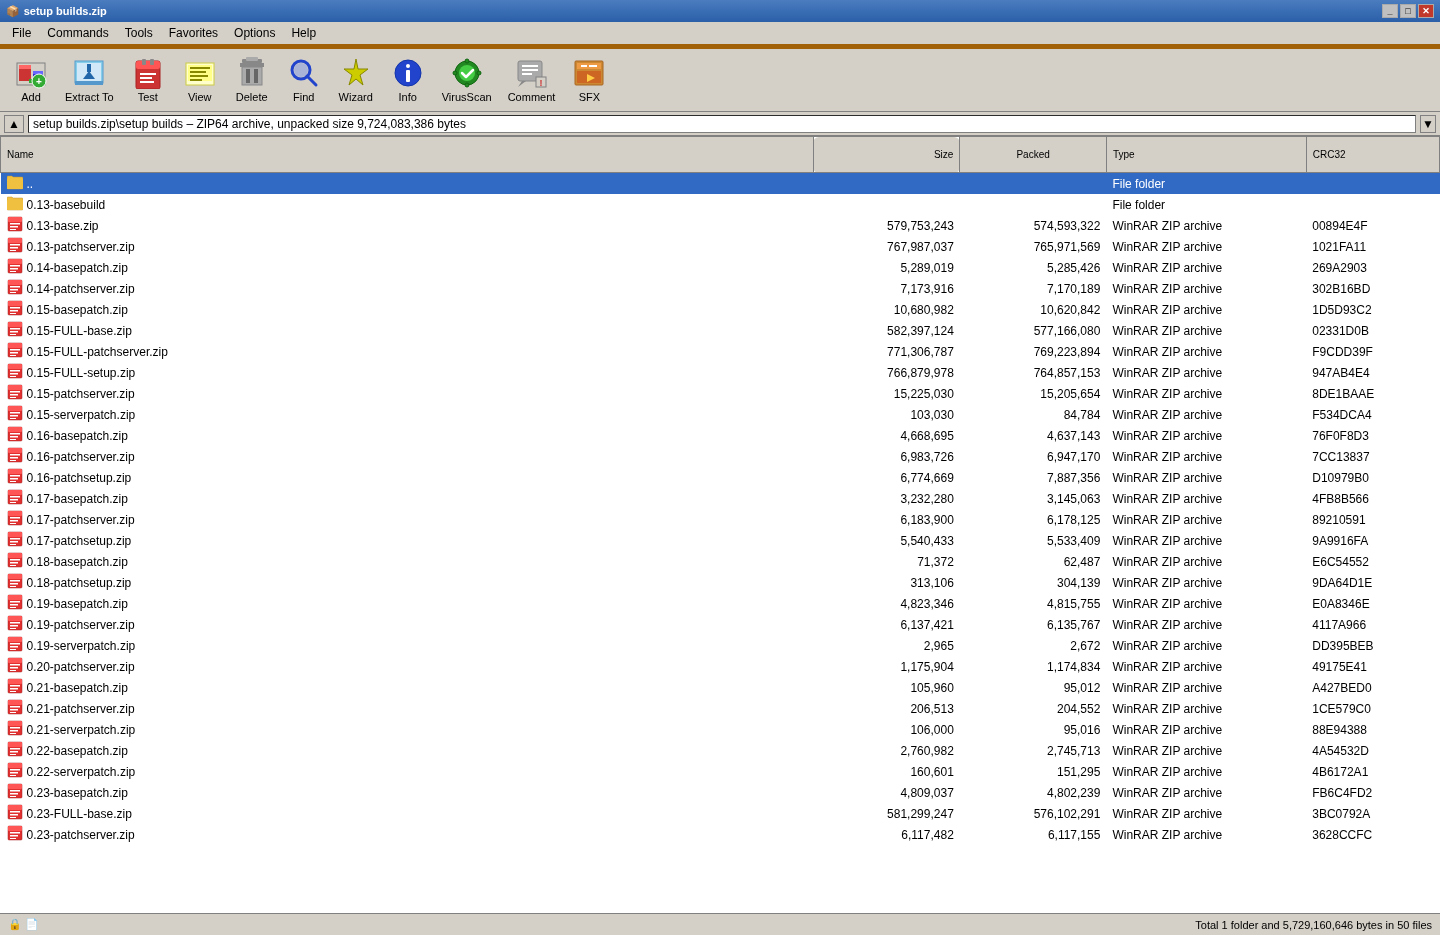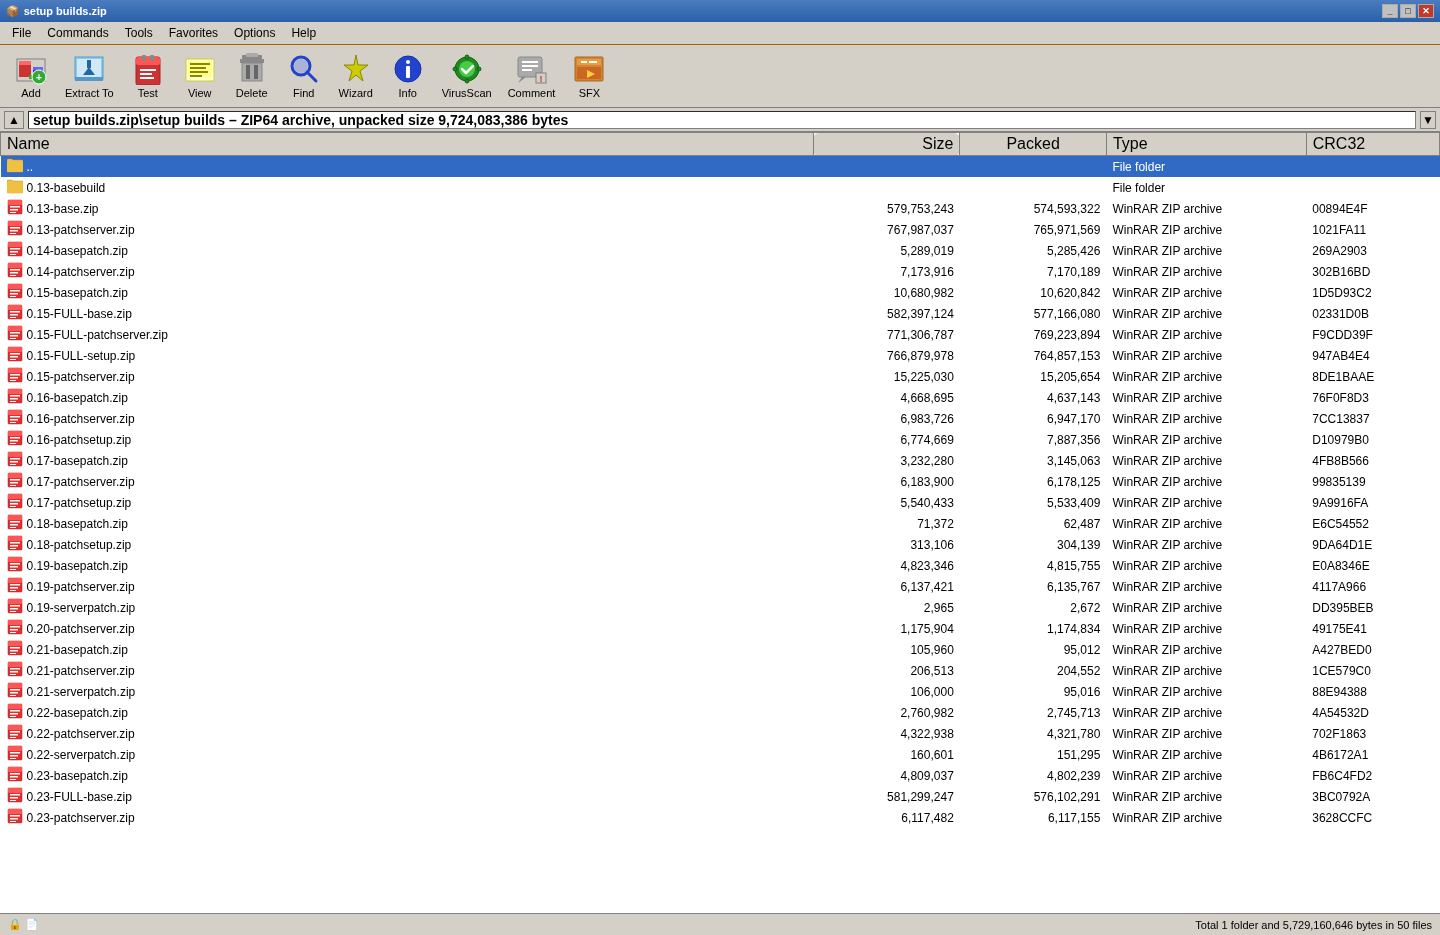--- a/index.html
+++ b/index.html
@@ -26,21 +26,21 @@
       font-size: 9px;
       display: flex; align-items: center; justify-content: center;
       background: #c0c0c0;
       color: #000;
     }
     .title-btn.close { background: #c0392b; color: white; }
     
     
     .menu-bar {
       background: #d4d0c8;
-      border-bottom: 1px solid #a16207;
+      border-bottom: 5px solid #a16207;
       padding: 2px 4px;
       display: flex;
       gap: 0;
     }
     .menu-item {
       padding: 2px 8px;
       cursor: pointer;
       font-size: 12px;
     }
     
@@ -116,24 +116,24 @@
       border-collapse: collapse;
     }
     .file-table thead tr {
       background: #d4d0c8;
       position: sticky;
       top: 0;
       z-index: 10;
     }
     .file-table thead th {
       border: 1px solid #808080;
-      padding: 2px 6px;
+      padding: 12px 6px;
       text-align: left;
       font-weight: normal;
-      font-size: 16px;
+      font-size: 10px;
       white-space: nowrap;
       cursor: pointer;
     }
     .file-table tbody tr {
       height: 18px;
     }
     .file-table tbody tr.selected { background: #316ac5; color: white; }
     .file-table tbody tr.selected td { color: white; }
     .file-table tbody td {
       border-bottom: none;
@@ -333,21 +333,21 @@
         <rect x="4" y="14" width="24" height="12" fill="#cc6622"></rect>
         <polygon points="14,17 14,25 22,21" fill="#ffcc44"></polygon>
       </svg>
     </div>
     <span>SFX</span>
   </div>
 </div>
 
 <div class="path-bar">
   <div class="path-up-btn">▲</div>
-  <div class="path-text" style="font-size:14px;font-weight:bold;">setup builds.zip\setup builds – ZIP64 archive, unpacked size 9,724,083,386 bytes</div>
+  <div class="path-text" style="font-size:12px;">setup builds.zip\setup builds – ZIP64 archive, unpacked size 9,724,083,386 bytes</div>
   <div class="path-dropdown">▼</div>
 </div>
 
 <div class="file-container">
   <table class="file-table">
     <thead>
       <tr>
         <th style="width:610px;">Name</th>
         <th style="width:110px; text-align:right;border-radius:6px;">Size</th>
         <th style="width:110px; text-align:center;">Packed</th>
@@ -551,20 +551,38 @@
         <tr>
           <td>
             <div class="name-cell">
               <span><svg width="16" height="16" viewBox="0 0 16 16">
       <rect x="1" y="1" width="14" height="14" fill="#e03030" stroke="#a02020" stroke-width="0.5" rx="1"></rect>
       <rect x="1" y="1" width="14" height="5" fill="#ff5555" rx="1"></rect>
       <rect x="3" y="7" width="10" height="1.5" fill="white"></rect>
       <rect x="3" y="10" width="8" height="1.5" fill="white"></rect>
       <rect x="3" y="13" width="6" height="1" fill="white"></rect>
     </svg></span>
+              <span>0.15-serverpatch.zip</span>
+            </div>
+          </td>
+          <td class="num">103,030</td>
+          <td class="num">84,784</td>
+          <td>WinRAR ZIP archive</td>
+          <td>F534DCA4</td>
+        </tr>
+        <tr>
+          <td>
+            <div class="name-cell">
+              <span><svg width="16" height="16" viewBox="0 0 16 16">
+      <rect x="1" y="1" width="14" height="14" fill="#e03030" stroke="#a02020" stroke-width="0.5" rx="1"></rect>
+      <rect x="1" y="1" width="14" height="5" fill="#ff5555" rx="1"></rect>
+      <rect x="3" y="7" width="10" height="1.5" fill="white"></rect>
+      <rect x="3" y="10" width="8" height="1.5" fill="white"></rect>
+      <rect x="3" y="13" width="6" height="1" fill="white"></rect>
+    </svg></span>
               <span>0.16-basepatch.zip</span>
             </div>
           </td>
           <td class="num">4,668,695</td>
           <td class="num">4,637,143</td>
           <td>WinRAR ZIP archive</td>
           <td>76F0F8D3</td>
         </tr>
         <tr>
           <td>
@@ -629,21 +647,21 @@
       <rect x="3" y="7" width="10" height="1.5" fill="white"></rect>
       <rect x="3" y="10" width="8" height="1.5" fill="white"></rect>
       <rect x="3" y="13" width="6" height="1" fill="white"></rect>
     </svg></span>
               <span>0.17-patchserver.zip</span>
             </div>
           </td>
           <td class="num">6,183,900</td>
           <td class="num">6,178,125</td>
           <td>WinRAR ZIP archive</td>
-          <td>99835139</td>
+          <td>89210591</td>
         </tr>
         <tr>
           <td>
             <div class="name-cell">
               <span><svg width="16" height="16" viewBox="0 0 16 16">
       <rect x="1" y="1" width="14" height="14" fill="#e03030" stroke="#a02020" stroke-width="0.5" rx="1"></rect>
       <rect x="1" y="1" width="14" height="5" fill="#ff5555" rx="1"></rect>
       <rect x="3" y="7" width="10" height="1.5" fill="white"></rect>
       <rect x="3" y="10" width="8" height="1.5" fill="white"></rect>
       <rect x="3" y="13" width="6" height="1" fill="white"></rect>
@@ -828,38 +846,20 @@
       <rect x="3" y="10" width="8" height="1.5" fill="white"></rect>
       <rect x="3" y="13" width="6" height="1" fill="white"></rect>
     </svg></span>
               <span>0.22-basepatch.zip</span>
             </div>
           </td>
           <td class="num">2,760,982</td>
           <td class="num">2,745,713</td>
           <td>WinRAR ZIP archive</td>
           <td>4A54532D</td>
-        </tr>
-        <tr>
-          <td>
-            <div class="name-cell">
-              <span><svg width="16" height="16" viewBox="0 0 16 16">
-      <rect x="1" y="1" width="14" height="14" fill="#e03030" stroke="#a02020" stroke-width="0.5" rx="1"></rect>
-      <rect x="1" y="1" width="14" height="5" fill="#ff5555" rx="1"></rect>
-      <rect x="3" y="7" width="10" height="1.5" fill="white"></rect>
-      <rect x="3" y="10" width="8" height="1.5" fill="white"></rect>
-      <rect x="3" y="13" width="6" height="1" fill="white"></rect>
-    </svg></span>
-              <span>0.22-patchserver.zip</span>
-            </div>
-          </td>
-          <td class="num">4,322,938</td>
-          <td class="num">4,321,780</td>
-          <td>WinRAR ZIP archive</td>
-          <td>702F1863</td>
         </tr>
         <tr>
           <td>
             <div class="name-cell">
               <span><svg width="16" height="16" viewBox="0 0 16 16">
       <rect x="1" y="1" width="14" height="14" fill="#e03030" stroke="#a02020" stroke-width="0.5" rx="1"></rect>
       <rect x="1" y="1" width="14" height="5" fill="#ff5555" rx="1"></rect>
       <rect x="3" y="7" width="10" height="1.5" fill="white"></rect>
       <rect x="3" y="10" width="8" height="1.5" fill="white"></rect>
       <rect x="3" y="13" width="6" height="1" fill="white"></rect>

